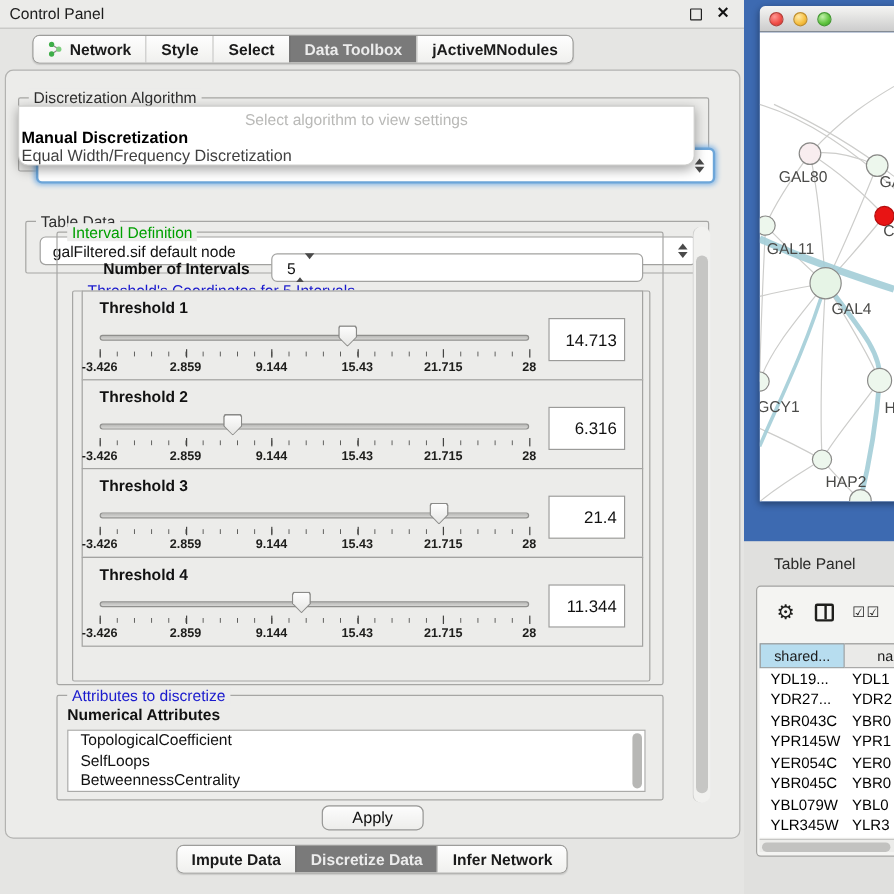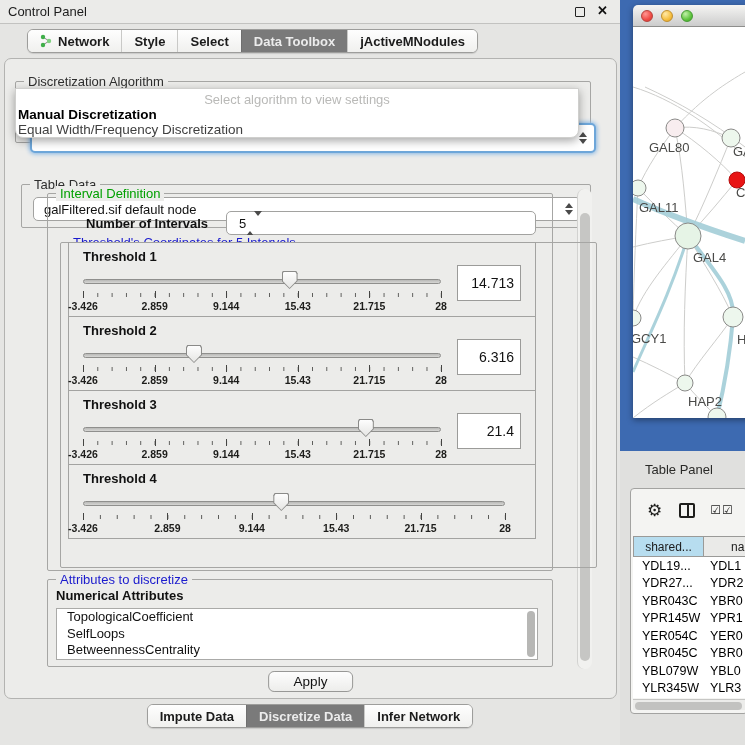--- a/index.html
+++ b/index.html
@@ -49,21 +49,21 @@
 
   
   .vscrollbar { position:absolute; left:572px; top:130px; width:15px; height:480px; background:#f1f1ef; border-left:1px solid #d2d2d0; border-radius:7px; }
   .vscrollbar .thumb-v { position:absolute; left:2px; top:24px; width:10px; height:448px; background:#c6c6c4; border-radius:6px; }
 
   .interval-group { left:42px; top:134px; width:506px; height:378px; }
   .numrow { position:absolute; left:0; top:16px; width:100%; height:26px; display:flex; align-items:center; }
   .numrow-label { margin-left:38px; font-size:13px; font-weight:bold; }
   .num-combo { position:relative; flex:1; margin-left:18px; margin-right:16px; height:24px; background:#fff; border:1px solid #a2a2a0; border-radius:5px; font-size:13px; display:flex; align-items:center; padding-left:12px; }
 
-  .thresholds-group { position:absolute; left:12px; top:48px; width:537px; height:326px; }
+  .thresholds-group { position:absolute; left:12px; top:48px; width:482px; height:326px; }
   .tbox { position:relative; margin:0 7px; width:468px; height:75px; border:1px solid #a3a3a1; margin-top:-1px; background:#ececea; }
   .tbox:first-child { margin-top:22px; }
   .tbox-label { position:absolute; left:14px; top:6px; font-size:13px; font-weight:bold; }
   .tbox-row { position:absolute; left:14px; right:14px; top:24px; height:46px; display:flex; }
   .slider-area { position:relative; flex:1; margin-right:16px; }
   .slider-track { position:absolute; left:0; right:0; top:12px; height:5px; background:linear-gradient(#b9b9b7,#d6d6d4); border:1px solid #8f8f8d; border-radius:4px; }
   .slider-thumb { position:absolute; top:4px; width:16px; height:18px; margin-left:-8px; clip-path:polygon(8% 0,92% 0,100% 12%,100% 55%,50% 100%,0 55%,0 12%); background:#8a8a88; z-index:2; }
   .slider-thumb .inner { position:absolute; inset:1px; clip-path:polygon(8% 0,92% 0,100% 12%,100% 55%,50% 100%,0 55%,0 12%); background:linear-gradient(#fdfdfd,#e6e6e4); }
   .ticks-minor { position:absolute; left:0; right:0; top:26px; height:4px; background-image:linear-gradient(to right,#5a5a58 1px,transparent 1px); background-size:4% 100%; }
   .tick-major { position:absolute; top:24px; width:1px; height:7px; background:#444442; }
@@ -296,20 +296,21 @@
                 <span class="tick-major" style="left:100%"></span>
               <div class="axis-labels">
                 <span style="left:0%">-3.426</span>
                   <span style="left:20%">2.859</span>
                   <span style="left:40%">9.144</span>
                   <span style="left:60%">15.43</span>
                   <span style="left:80%">21.715</span>
                   <span style="left:100%">28</span>
               </div>
             </div>
+            <input class="tval" value="11.344" style="">
           </div>
         </div>
       </div>
     </div>
 
     <div class="group attr-group">
       <span class="gtitle blue">Attributes to discretize</span>
       <div class="attr-subtitle">Numerical Attributes</div>
       <div class="attr-list">
         <div class="attr-item">TopologicalCoefficient</div>

